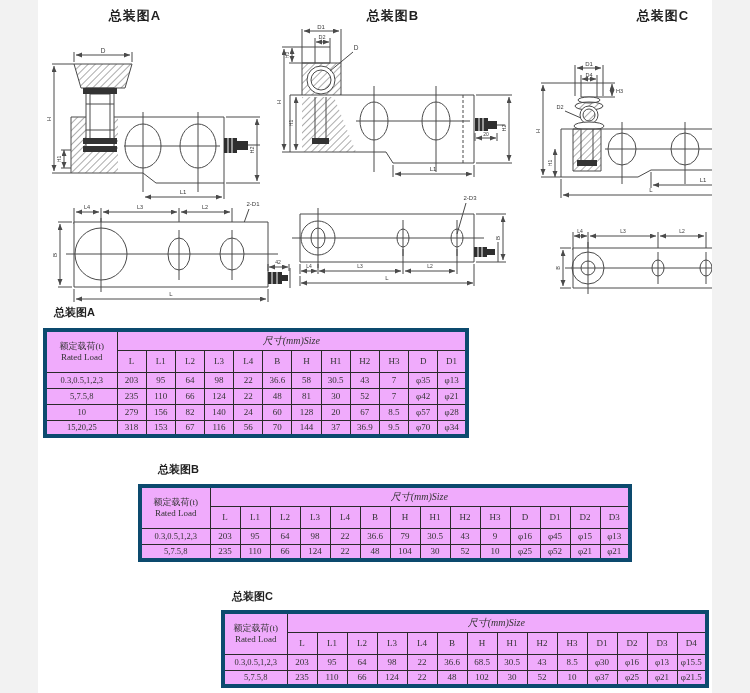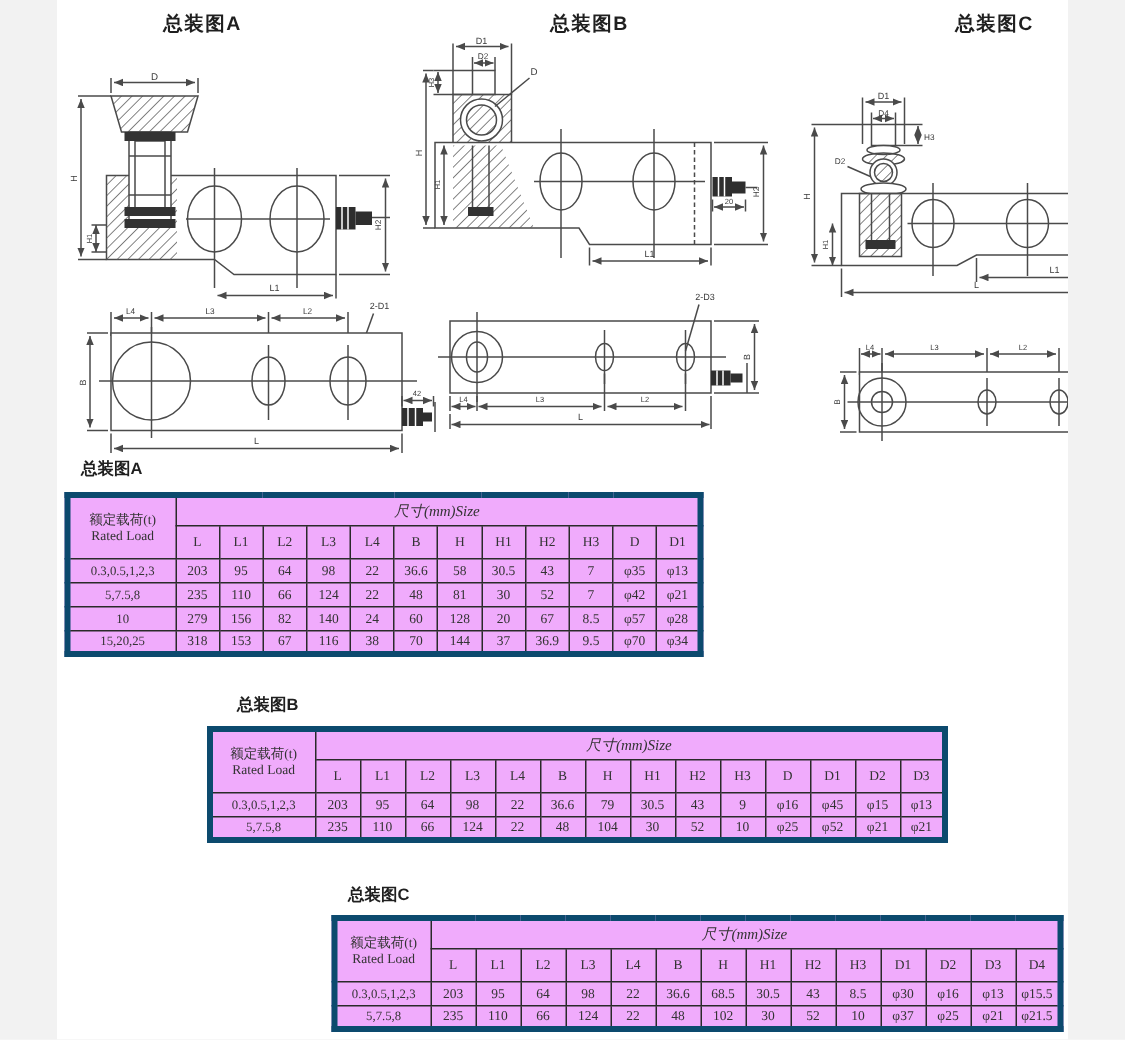--- a/index.html
+++ b/index.html
@@ -408,21 +408,21 @@
           <td>8.5</td>
           <td>φ57</td>
           <td>φ28</td>
         </tr>
         <tr>
           <td class="load-cell">15,20,25</td>
           <td>318</td>
           <td>153</td>
           <td>67</td>
           <td>116</td>
-          <td>38</td>
+          <td>56</td>
           <td>70</td>
           <td>144</td>
           <td>37</td>
           <td>36.9</td>
           <td>9.5</td>
           <td>φ70</td>
           <td>φ34</td>
         </tr>
       </tbody>
   </table>

